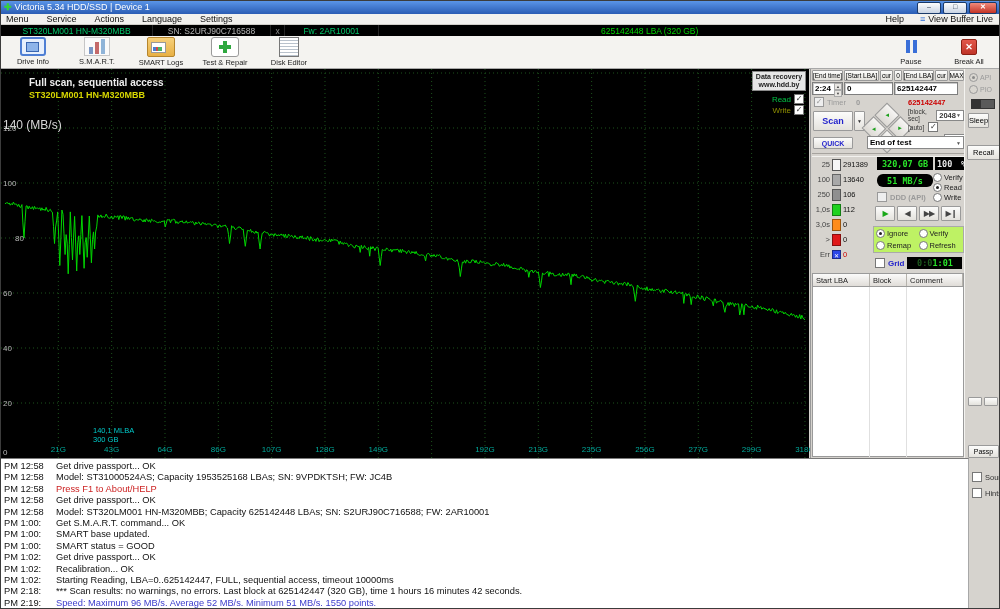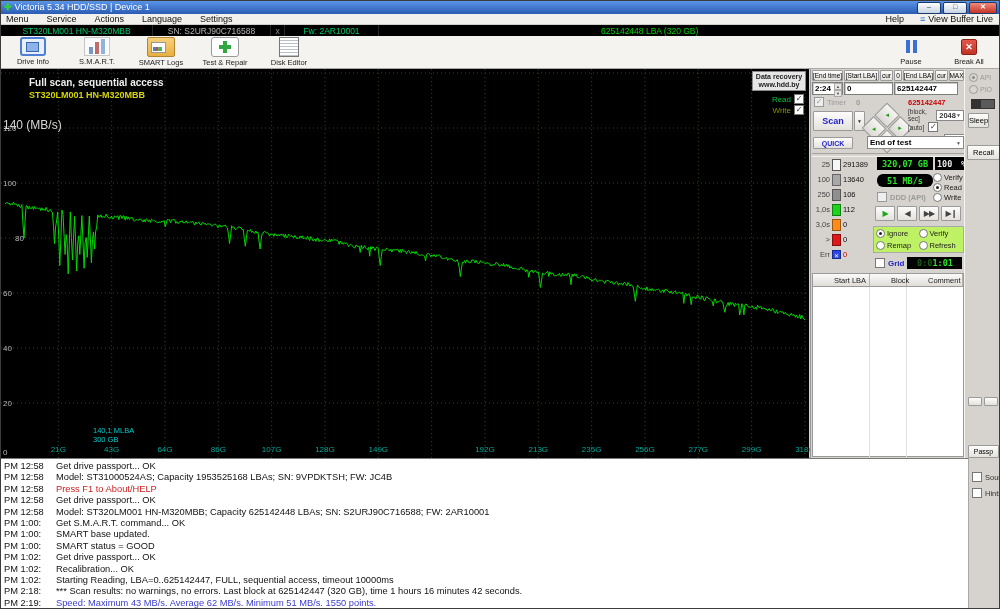--- a/index.html
+++ b/index.html
@@ -122,21 +122,21 @@
   #player .flatbtn{width:20px;height:15px;font-size:8px;letter-spacing:-1px;}
   #action-group{left:62px;top:157px;width:91px;height:27px;border:1px solid #aaa;display:grid;grid-template-columns:1fr 1fr;
                 align-items:center;padding:1px 2px;box-sizing:border-box;background:#bef264;}
   #action-group .mrow{height:11px;}
   #grid-row{left:64px;top:188px;display:flex;align-items:center;gap:3px;}
   #grid-label{color:#2222cc;font-weight:bold;font-size:8px;}
   #lcd-time{width:55px;height:12px;font-size:8.5px;}
   #lcd-time .dimseg{color:#1d5c1d;}
   #ptable{left:1px;top:204px;width:152px;height:184px;background:#fff;border:1px solid #9a9a9a;box-sizing:border-box;}
   #ptable .thead{display:flex;height:12px;background:linear-gradient(#fbfbfa,#e0ddD8);border-bottom:1px solid #9a9a9a;font-size:7.5px;color:#222;}
-  #ptable .th{display:flex;align-items:center;padding-left:21px;border-right:1px solid #b5b2ac;box-sizing:border-box;height:100%;}
+  #ptable .th{display:flex;align-items:center;padding-left:3px;border-right:1px solid #b5b2ac;box-sizing:border-box;height:100%;}
   #ptable .tbody{position:relative;height:170px;}
   #ptable .colline{position:absolute;top:0;bottom:0;width:1px;background:#e0e0e0;}
   
   #strip{position:absolute;left:963px;top:68px;width:37px;height:389px;background:#d6d3ce;border-left:1px solid #f4f3f0;box-sizing:border-box;}
   #strip .abs{position:absolute;}
   .srad{display:flex;align-items:center;gap:2px;font-size:7px;color:#9a9a9a;}
   #strip-progress{left:6px;top:30px;width:22px;height:8px;background:#5a5a5a;border:1px solid #333;}
   #strip-progress i{display:block;width:9px;height:100%;background:#333;}
   #sleep-btn{left:3px;top:44px;width:21px;height:15px;font-size:7.5px;}
   #recall-btn{left:2px;top:76px;width:33px;height:15px;font-size:7.5px;}
@@ -555,21 +555,21 @@
       <div class="logline">
         <span class="ltime">PM 1:02:</span>
         <span class="ltext">Starting Reading, LBA=0..625142447, FULL, sequential access, timeout 10000ms</span>
       </div>
       <div class="logline">
         <span class="ltime">PM 2:18:</span>
         <span class="ltext">*** Scan results: no warnings, no errors. Last block at 625142447 (320 GB), time 1 hours 16 minutes 42 seconds.</span>
       </div>
       <div class="logline blue">
         <span class="ltime">PM 2:19:</span>
-        <span class="ltext">Speed: Maximum 43 MB/s. Average 62 MB/s. Minimum 51 MB/s. 1550 points.</span>
+        <span class="ltext">Speed: Maximum 96 MB/s. Average 52 MB/s. Minimum 51 MB/s. 1550 points.</span>
       </div>
     </div>
   <div id="corner">
     <div class="crow" style="top:14px">
       <span class="cb"></span>
       <span>Sound</span>
     </div>
     <div class="crow" style="top:30px">
       <span class="cb"></span>
       <span>Hints</span>

